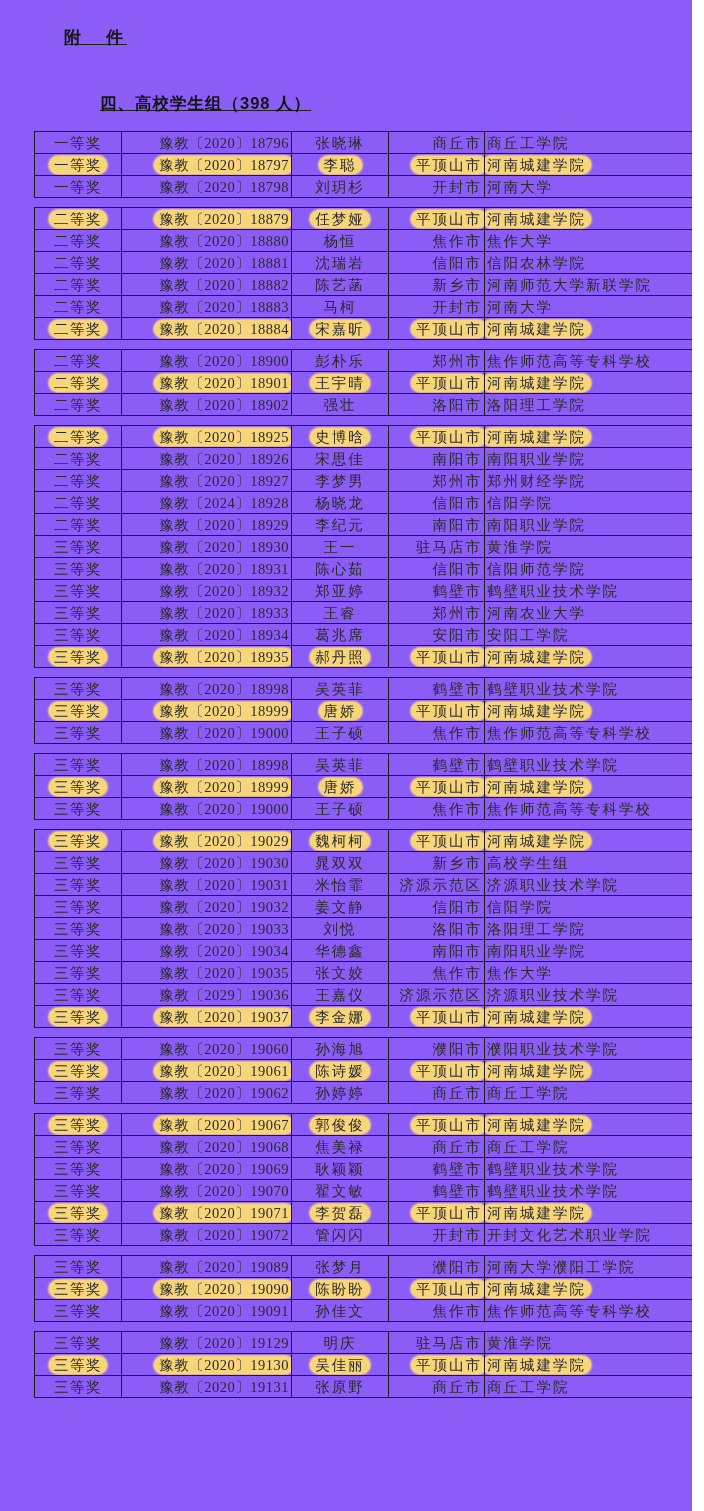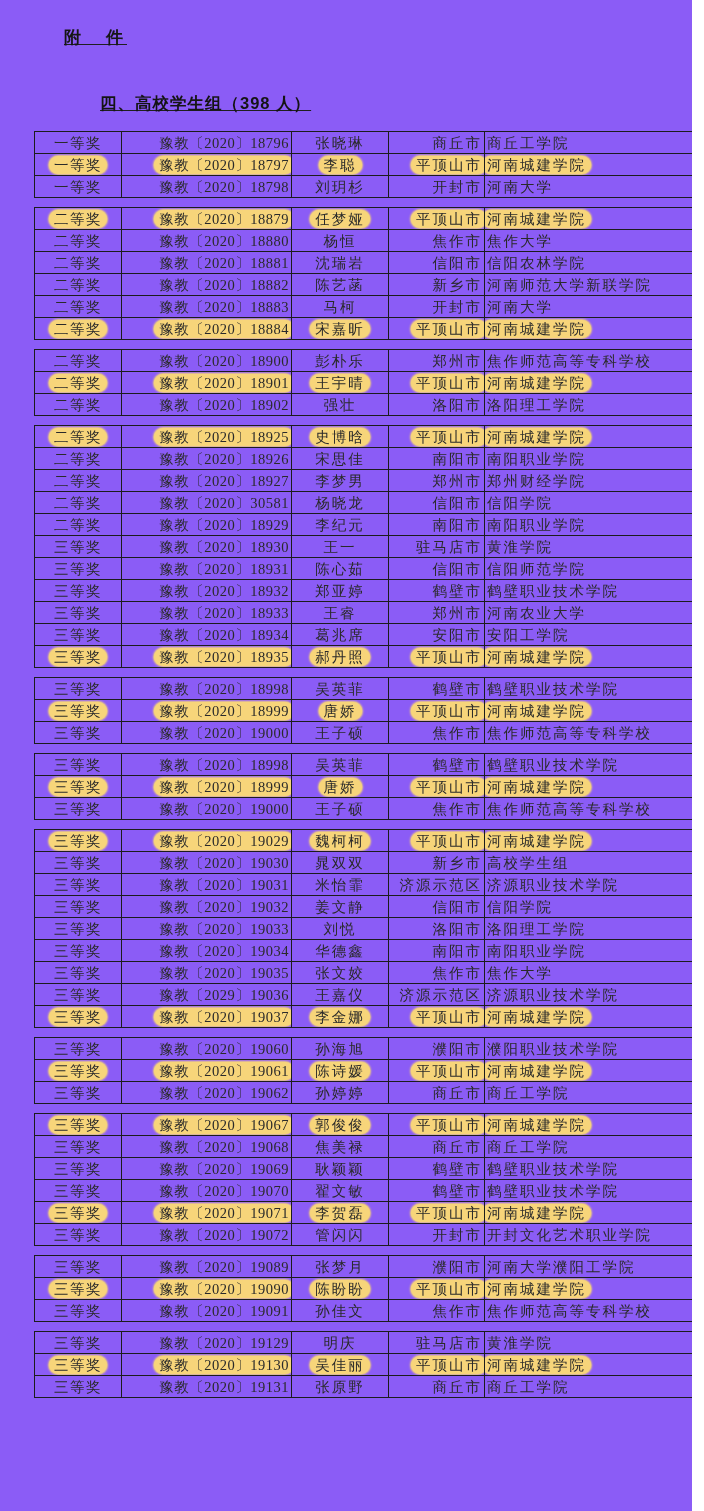--- a/index.html
+++ b/index.html
@@ -246,21 +246,21 @@
   <tr>
     <td class="c-award"><span class="t">二等奖</span></td>
     <td class="c-doc"><span class="t">豫教〔2020〕18927</span></td>
     <td class="c-name"><span class="t">李梦男</span></td>
     <td class="c-city"><span class="t">郑州市</span></td>
     <td class="c-school"><span class="t">郑州财经学院</span></td>
   </tr>
 
   <tr>
     <td class="c-award"><span class="t">二等奖</span></td>
-    <td class="c-doc"><span class="t">豫教〔2020〕30581</span></td>
+    <td class="c-doc"><span class="t">豫教〔2024〕18928</span></td>
     <td class="c-name"><span class="t">杨晓龙</span></td>
     <td class="c-city"><span class="t">信阳市</span></td>
     <td class="c-school"><span class="t">信阳学院</span></td>
   </tr>
 
   <tr>
     <td class="c-award"><span class="t">二等奖</span></td>
     <td class="c-doc"><span class="t">豫教〔2020〕18929</span></td>
     <td class="c-name"><span class="t">李纪元</span></td>
     <td class="c-city"><span class="t">南阳市</span></td>

